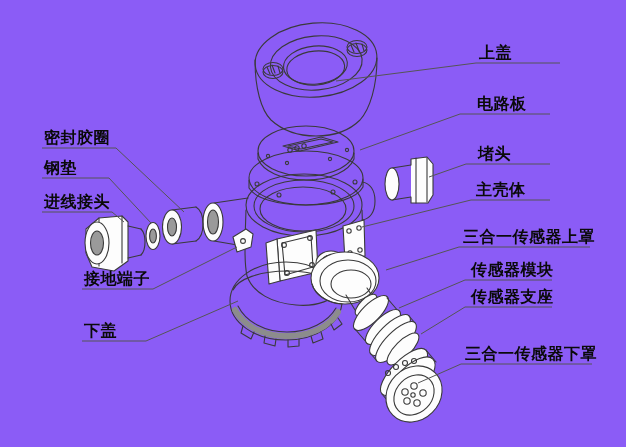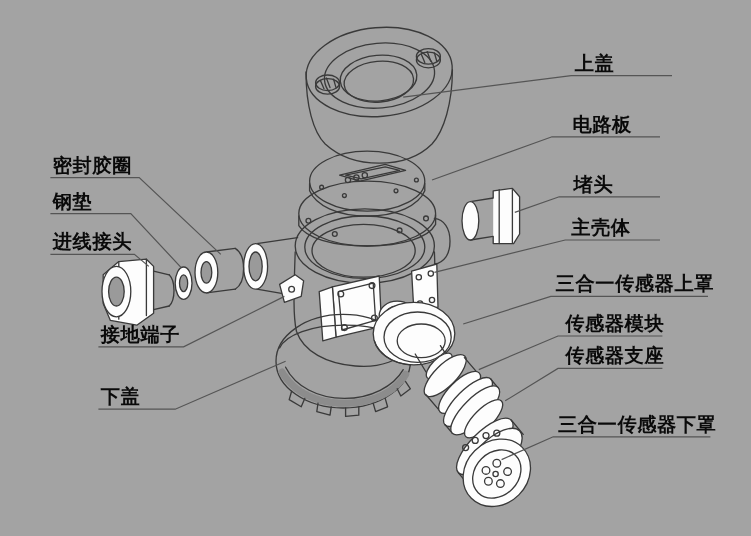--- a/index.html
+++ b/index.html
@@ -1,17 +1,17 @@
 <!DOCTYPE html>
 <html><head>
 <meta charset="utf-8">
 <style>
   html,body{margin:0;padding:0;}
   body{width:626px;height:447px;background:#ffffff;font-family:"DejaVu Sans","Liberation Sans",sans-serif;}
-  .stage{position:relative;width:626px;height:447px;background:#a3a3a3;overflow:hidden;}
+  .stage{position:relative;width:626px;height:447px;background:#8b5cf6;overflow:hidden;}
   .stage svg{position:absolute;left:0;top:0;}
   text.lbl{font-family:"DejaVu Sans","Liberation Sans",sans-serif;font-weight:700;font-size:16px;fill:#0a0a0a;letter-spacing:0.5px;}
 </style>
 </head>
 <body>
 
 <div class="stage">
 <svg width="626" height="447" viewBox="0 0 626 447">
 
   <g stroke="#3a3a3a" stroke-width="1.1" fill="none" stroke-linejoin="round" stroke-linecap="round">

